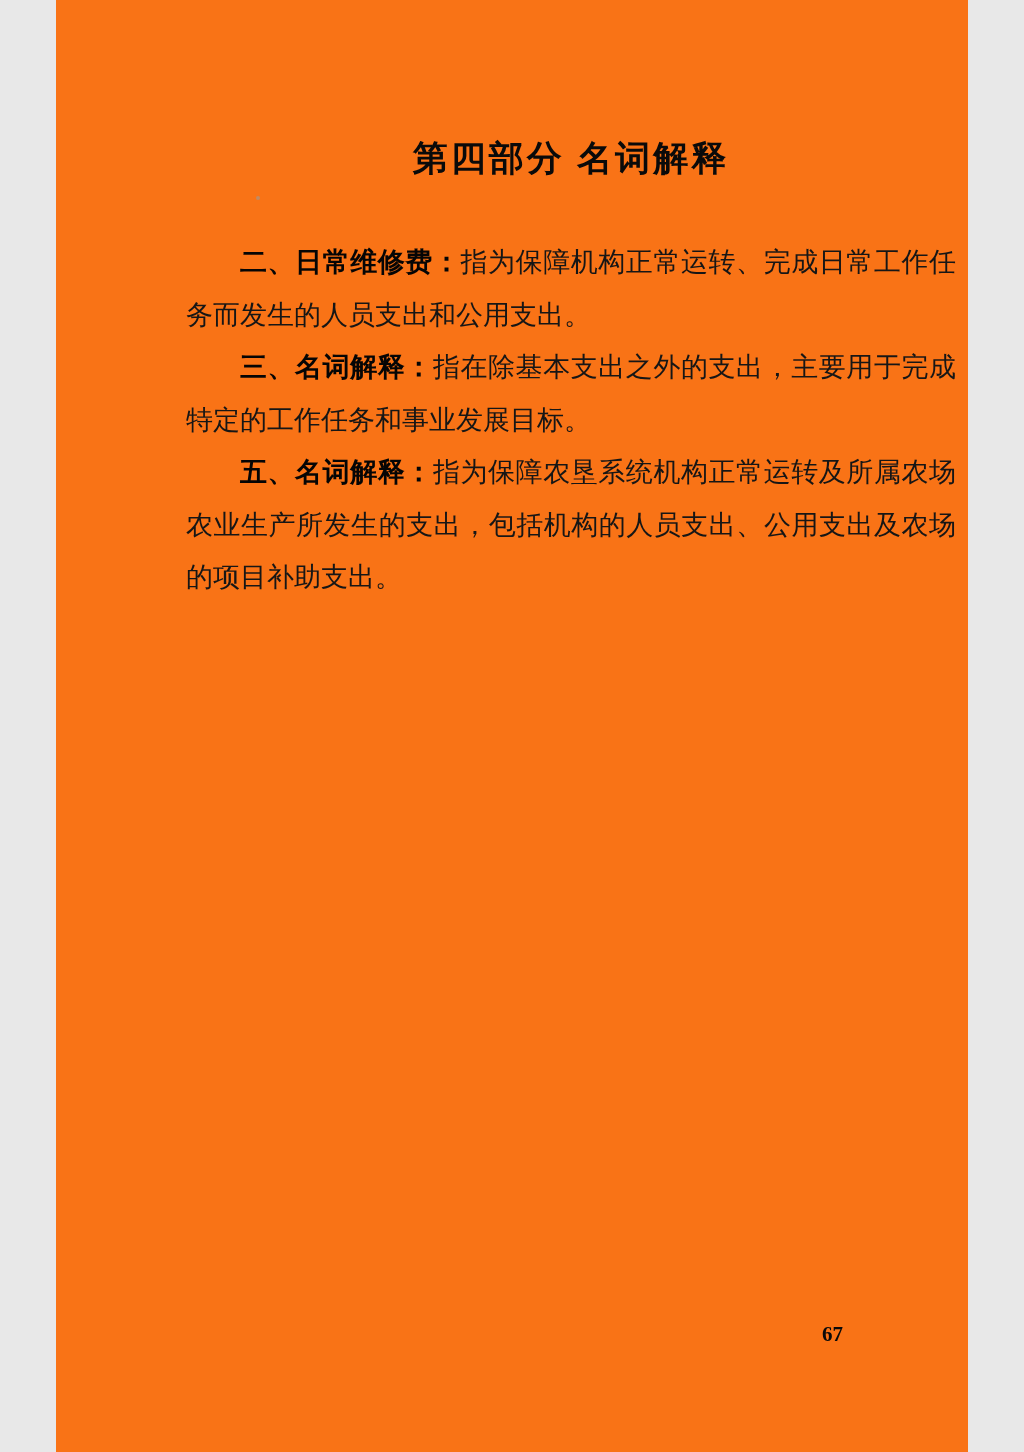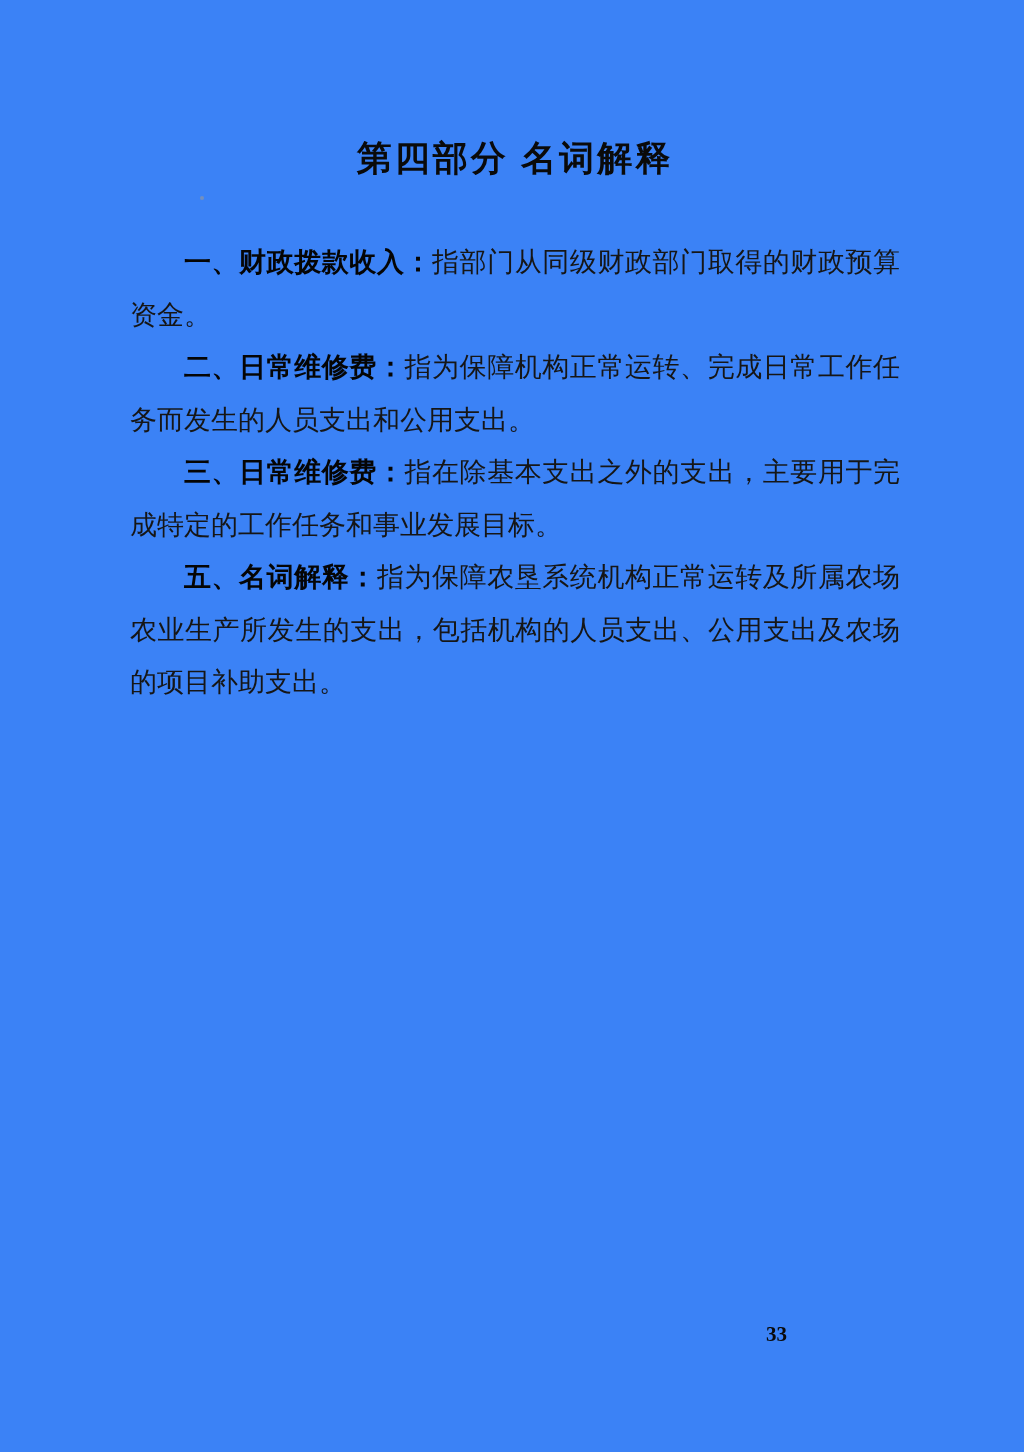--- a/index.html
+++ b/index.html
@@ -2,24 +2,24 @@
 <html><head>
 <meta charset="utf-8">
 <style>
   html, body {
     margin: 0;
     padding: 0;
     background: #e8e8e8;
   }
   .page {
     position: relative;
-    width: 1024px;
+    width: 912px;
     height: 1452px;
     margin: 0 auto;
-    background: #3b82f6;
+    background: #f97316;
     color: #111;
     overflow: hidden;
     font-family: "Liberation Serif", "DejaVu Serif", serif;
   }
   .content {
     position: absolute;
     left: 130px;
     top: 0;
     width: 770px;
   }
@@ -77,25 +77,24 @@
 </head>
 <body>
 
 <div class="page">
   <div class="speck"></div>
 
   <div class="content">
     <h1 class="doc-title">第四部分 名词解释</h1>
 
     <div class="definitions">
-      <p class="para"><span class="term">一、财政拨款收入：</span><span class="definition">指部门从同级财政部门取得的财政预算资金。</span></p>
 
       <p class="para"><span class="term">二、日常维修费：</span><span class="definition">指为保障机构正常运转、完成日常工作任务而发生的人员支出和公用支出。</span></p>
 
-      <p class="para"><span class="term">三、日常维修费：</span><span class="definition">指在除基本支出之外的支出，主要用于完成特定的工作任务和事业发展目标。</span></p>
+      <p class="para"><span class="term">三、名词解释：</span><span class="definition">指在除基本支出之外的支出，主要用于完成特定的工作任务和事业发展目标。</span></p>
 
 
       <p class="para"><span class="term">五、名词解释：</span><span class="definition">指为保障农垦系统机构正常运转及所属农场农业生产所发生的支出，包括机构的人员支出、公用支出及农场的项目补助支出。</span></p>
     </div>
   </div>
 
-  <div class="page-number">33</div>
+  <div class="page-number">67</div>
 </div>
 
 </body></html>

